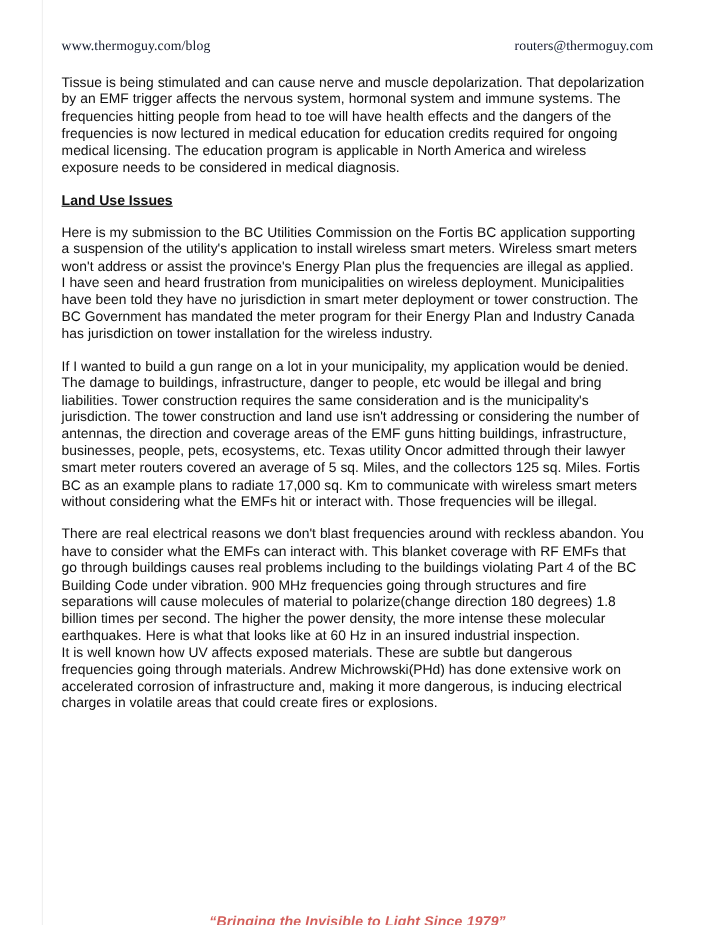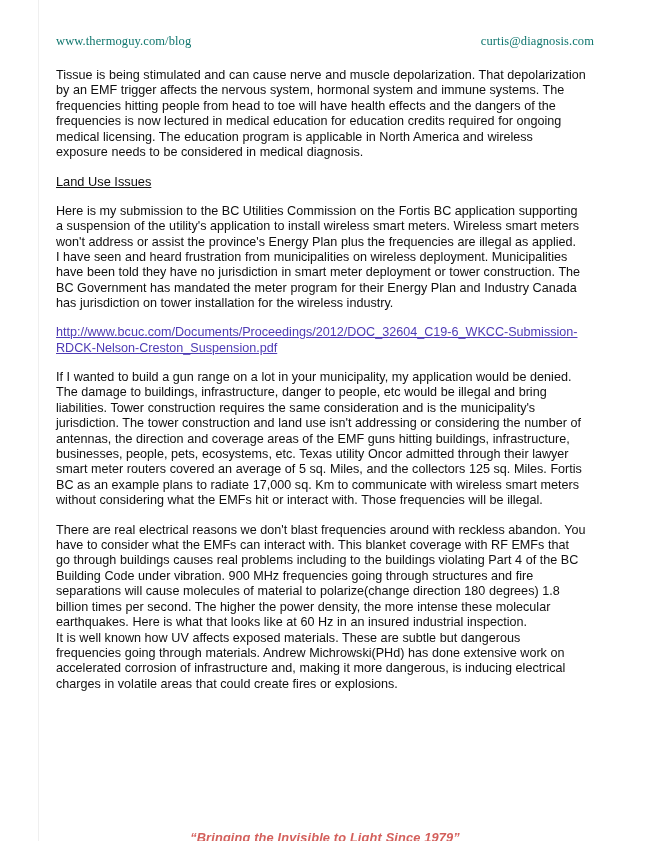--- a/index.html
+++ b/index.html
@@ -28,21 +28,21 @@
   .header {
     position: absolute;
     left: 56px;
     top: 34px;
     width: 538px;
     display: flex;
     justify-content: space-between;
     align-items: baseline;
     font-family: "Liberation Serif", serif;
     font-size: 12.5px;
-    color: #0f766e;
+    color: #0f172a;
     letter-spacing: 0.1px;
   }
   .body-col {
     position: absolute;
     left: 56px;
     top: 68px;
     width: 530px;
     color: #0f0f0f;
     font-size: 12.6px;
     line-height: 15.4px;
@@ -51,21 +51,21 @@
     margin: 0 0 14px 0;
     text-align: left;
     word-spacing: 0.1px;
   }
   .para.tight {
     margin-bottom: 0;
   }
   .section-heading {
     margin: 4px 0 14px 0;
     font-size: 12.8px;
-    font-weight: normal;
+    font-weight: bold;
     text-decoration: underline;
     line-height: 15.4px;
   }
   a.doclink, .doclink {
     display: block;
     color: #4e3bb5;
     text-decoration: underline;
     font-size: 12.6px;
     line-height: 15.4px;
     word-break: break-all;
@@ -90,33 +90,32 @@
 </style>
 </head>
 <body>
 
 <div class="page">
 
   <div class="scan-edge-left"></div>
 
   <div class="header">
     <span>www.thermoguy.com/blog</span>
-    <span>curtis@diagnosis.com</span>
+    <span>routers@thermoguy.com</span>
   </div>
 
   <div class="body-col">
 
     <p class="para">Tissue is being stimulated and can cause nerve and muscle depolarization. That depolarization by an EMF trigger affects the nervous system, hormonal system and immune systems. The frequencies hitting people from head to toe will have health effects and the dangers of the frequencies is now lectured in medical education for education credits required for ongoing medical licensing. The education program is applicable in North America and wireless exposure needs to be considered in medical diagnosis.</p>
 
     <div class="section-heading">Land Use Issues</div>
 
     <p class="para tight">Here is my submission to the BC Utilities Commission on the Fortis BC application supporting a suspension of the utility's application to install wireless smart meters. Wireless smart meters won't address or assist the province's Energy Plan plus the frequencies are illegal as applied.</p>
 
     <p class="para">I have seen and heard frustration from municipalities on wireless deployment. Municipalities have been told they have no jurisdiction in smart meter deployment or tower construction. The BC Government has mandated the meter program for their Energy Plan and Industry Canada has jurisdiction on tower installation for the wireless industry.</p>
-    <span class="doclink attached">http://www.bcuc.com/Documents/Proceedings/2012/DOC_32604_C19-6_WKCC-Submission-RDCK-Nelson-Creston_Suspension.pdf</span>
 
     <p class="para">If I wanted to build a gun range on a lot in your municipality, my application would be denied. The damage to buildings, infrastructure, danger to people, etc would be illegal and bring liabilities. Tower construction requires the same consideration and is the municipality's jurisdiction. The tower construction and land use isn't addressing or considering the number of antennas, the direction and coverage areas of the EMF guns hitting buildings, infrastructure, businesses, people, pets, ecosystems, etc. Texas utility Oncor admitted through their lawyer smart meter routers covered an average of 5 sq. Miles, and the collectors 125 sq. Miles. Fortis BC as an example plans to radiate 17,000 sq. Km to communicate with wireless smart meters without considering what the EMFs hit or interact with. Those frequencies will be illegal.</p>
 
     <p class="para tight">There are real electrical reasons we don't blast frequencies around with reckless abandon. You have to consider what the EMFs can interact with. This blanket coverage with RF EMFs that go through buildings causes real problems including to the buildings violating Part 4 of the BC Building Code under vibration. 900 MHz frequencies going through structures and fire separations will cause molecules of material to polarize(change direction 180 degrees) 1.8 billion times per second. The higher the power density, the more intense these molecular earthquakes. Here is what that looks like at 60 Hz in an insured industrial inspection.</p>
 
     <p class="para tight">It is well known how UV affects exposed materials. These are subtle but dangerous frequencies going through materials. Andrew Michrowski(PHd) has done extensive work on accelerated corrosion of infrastructure and, making it more dangerous, is inducing electrical charges in volatile areas that could create fires or explosions.</p>
 
   </div>
 
   <div class="footer">“Bringing the Invisible to Light Since 1979”</div>

